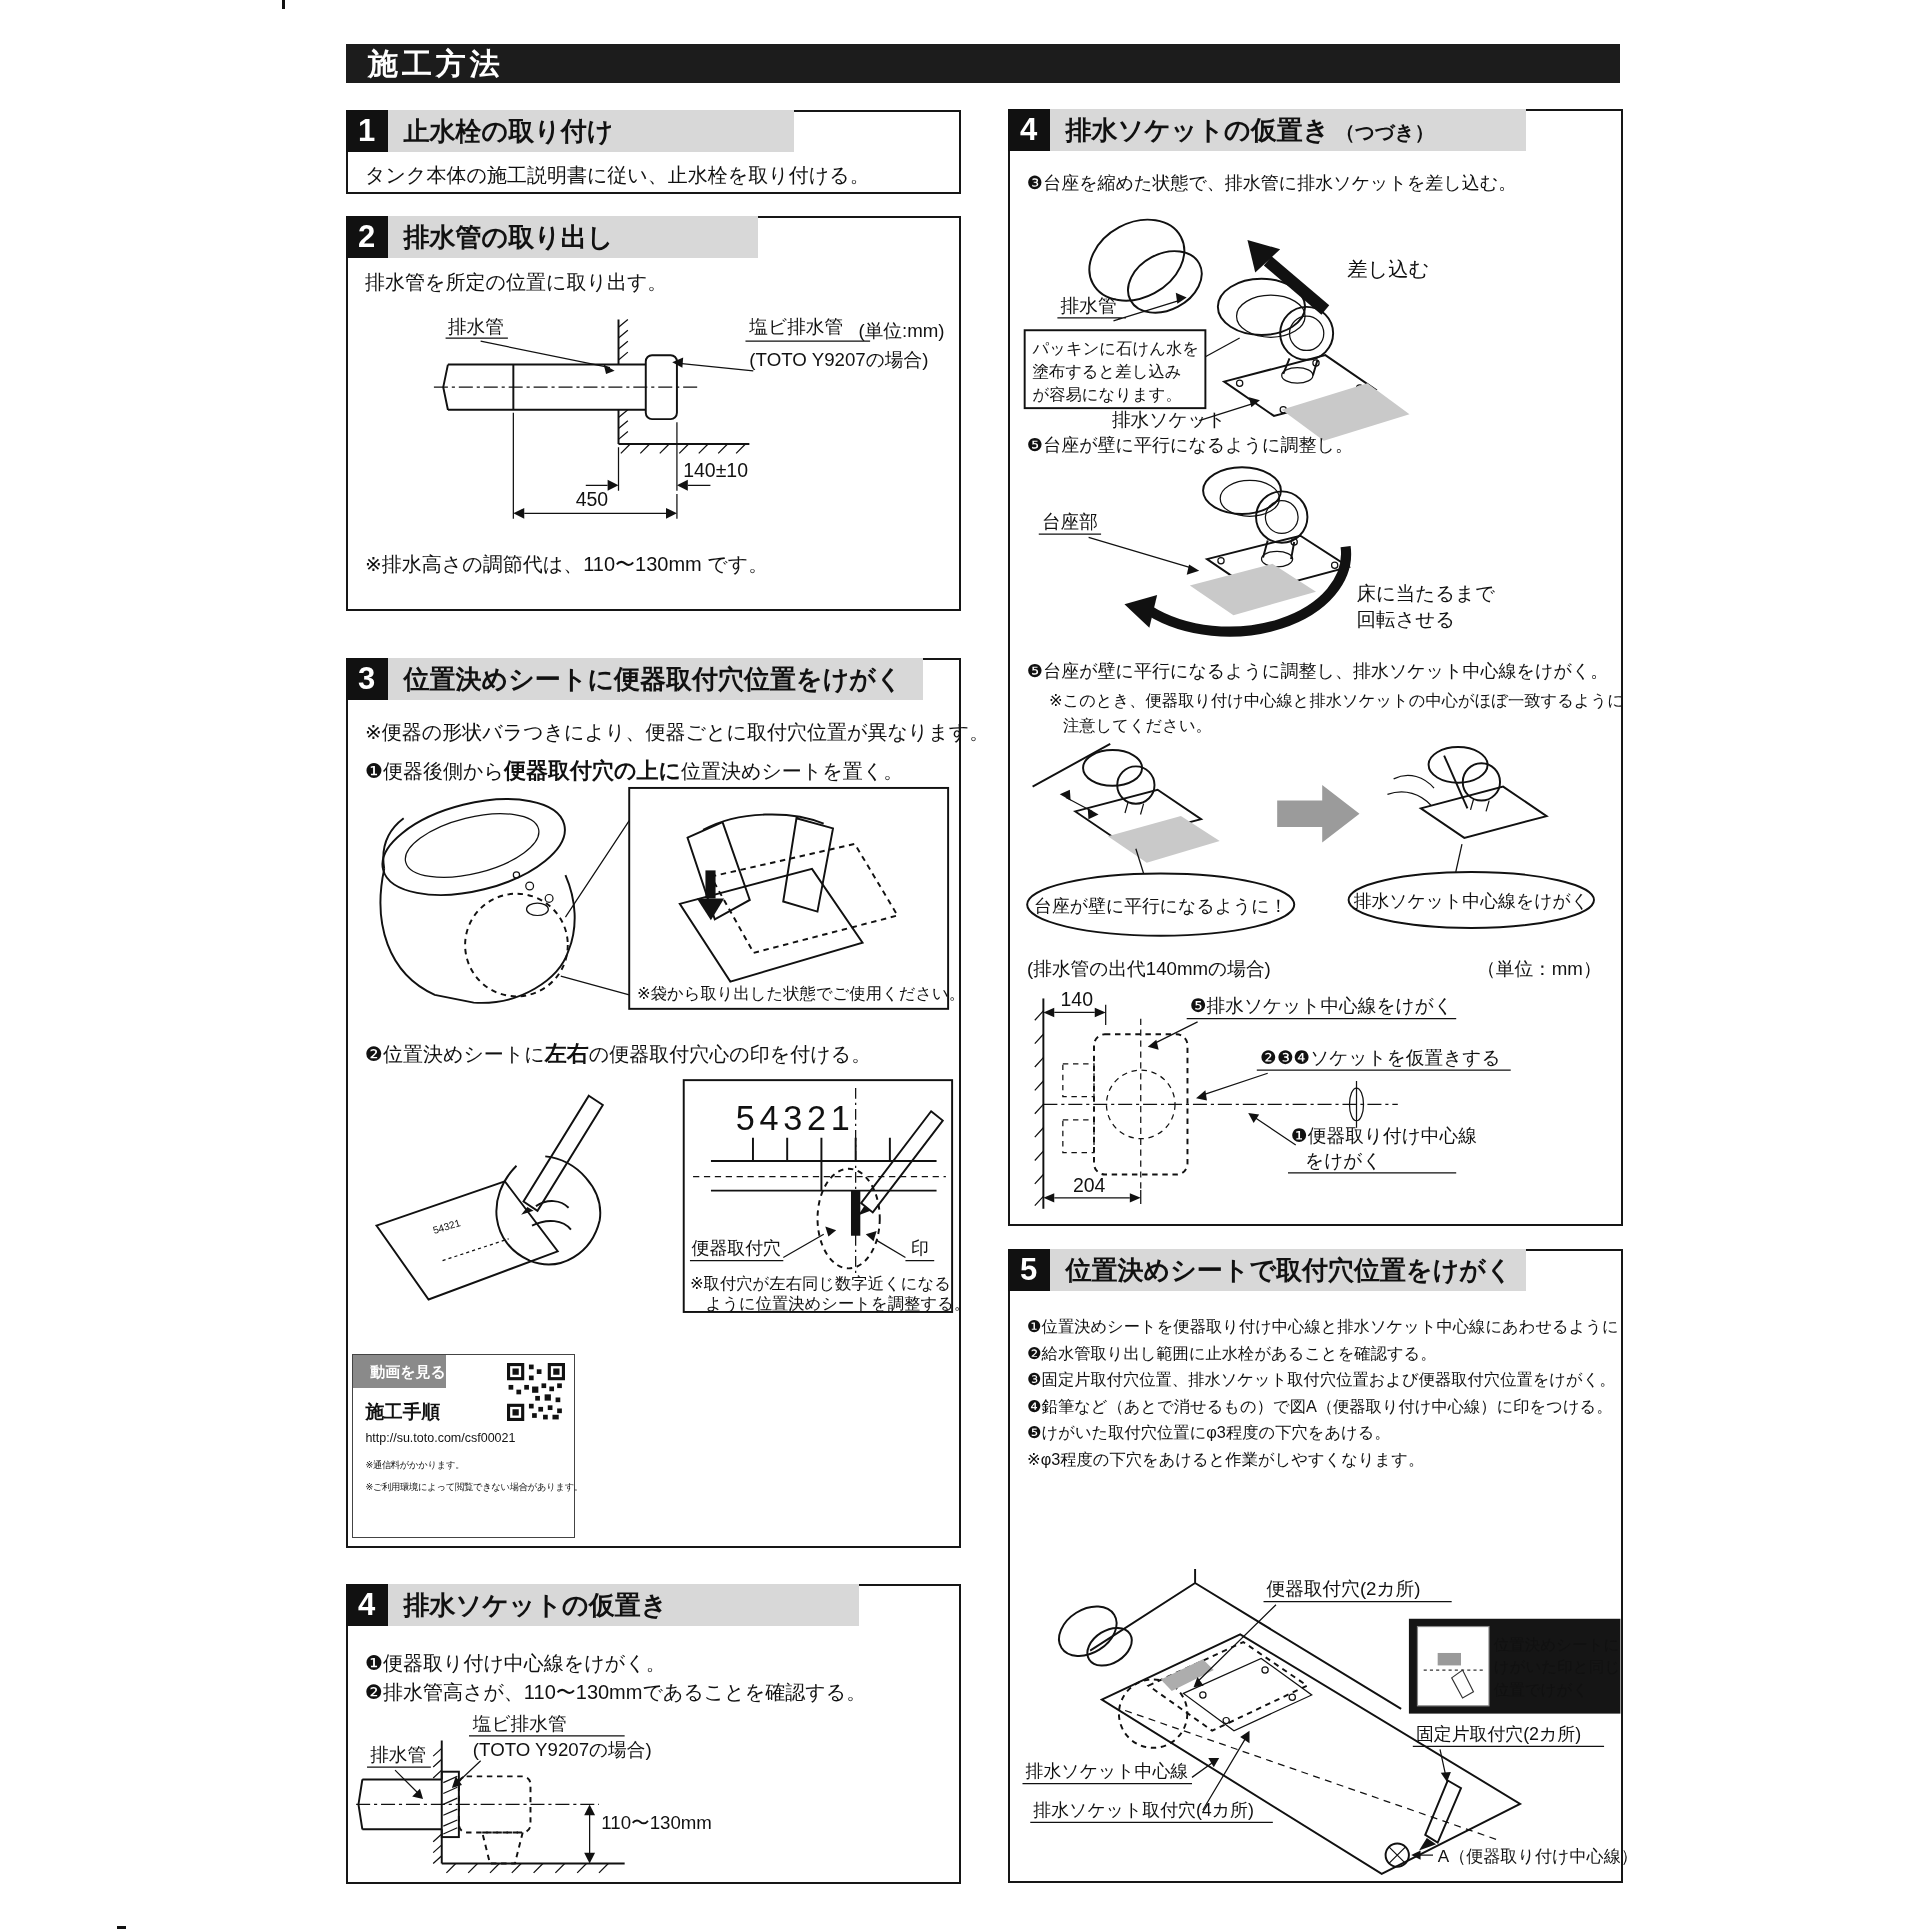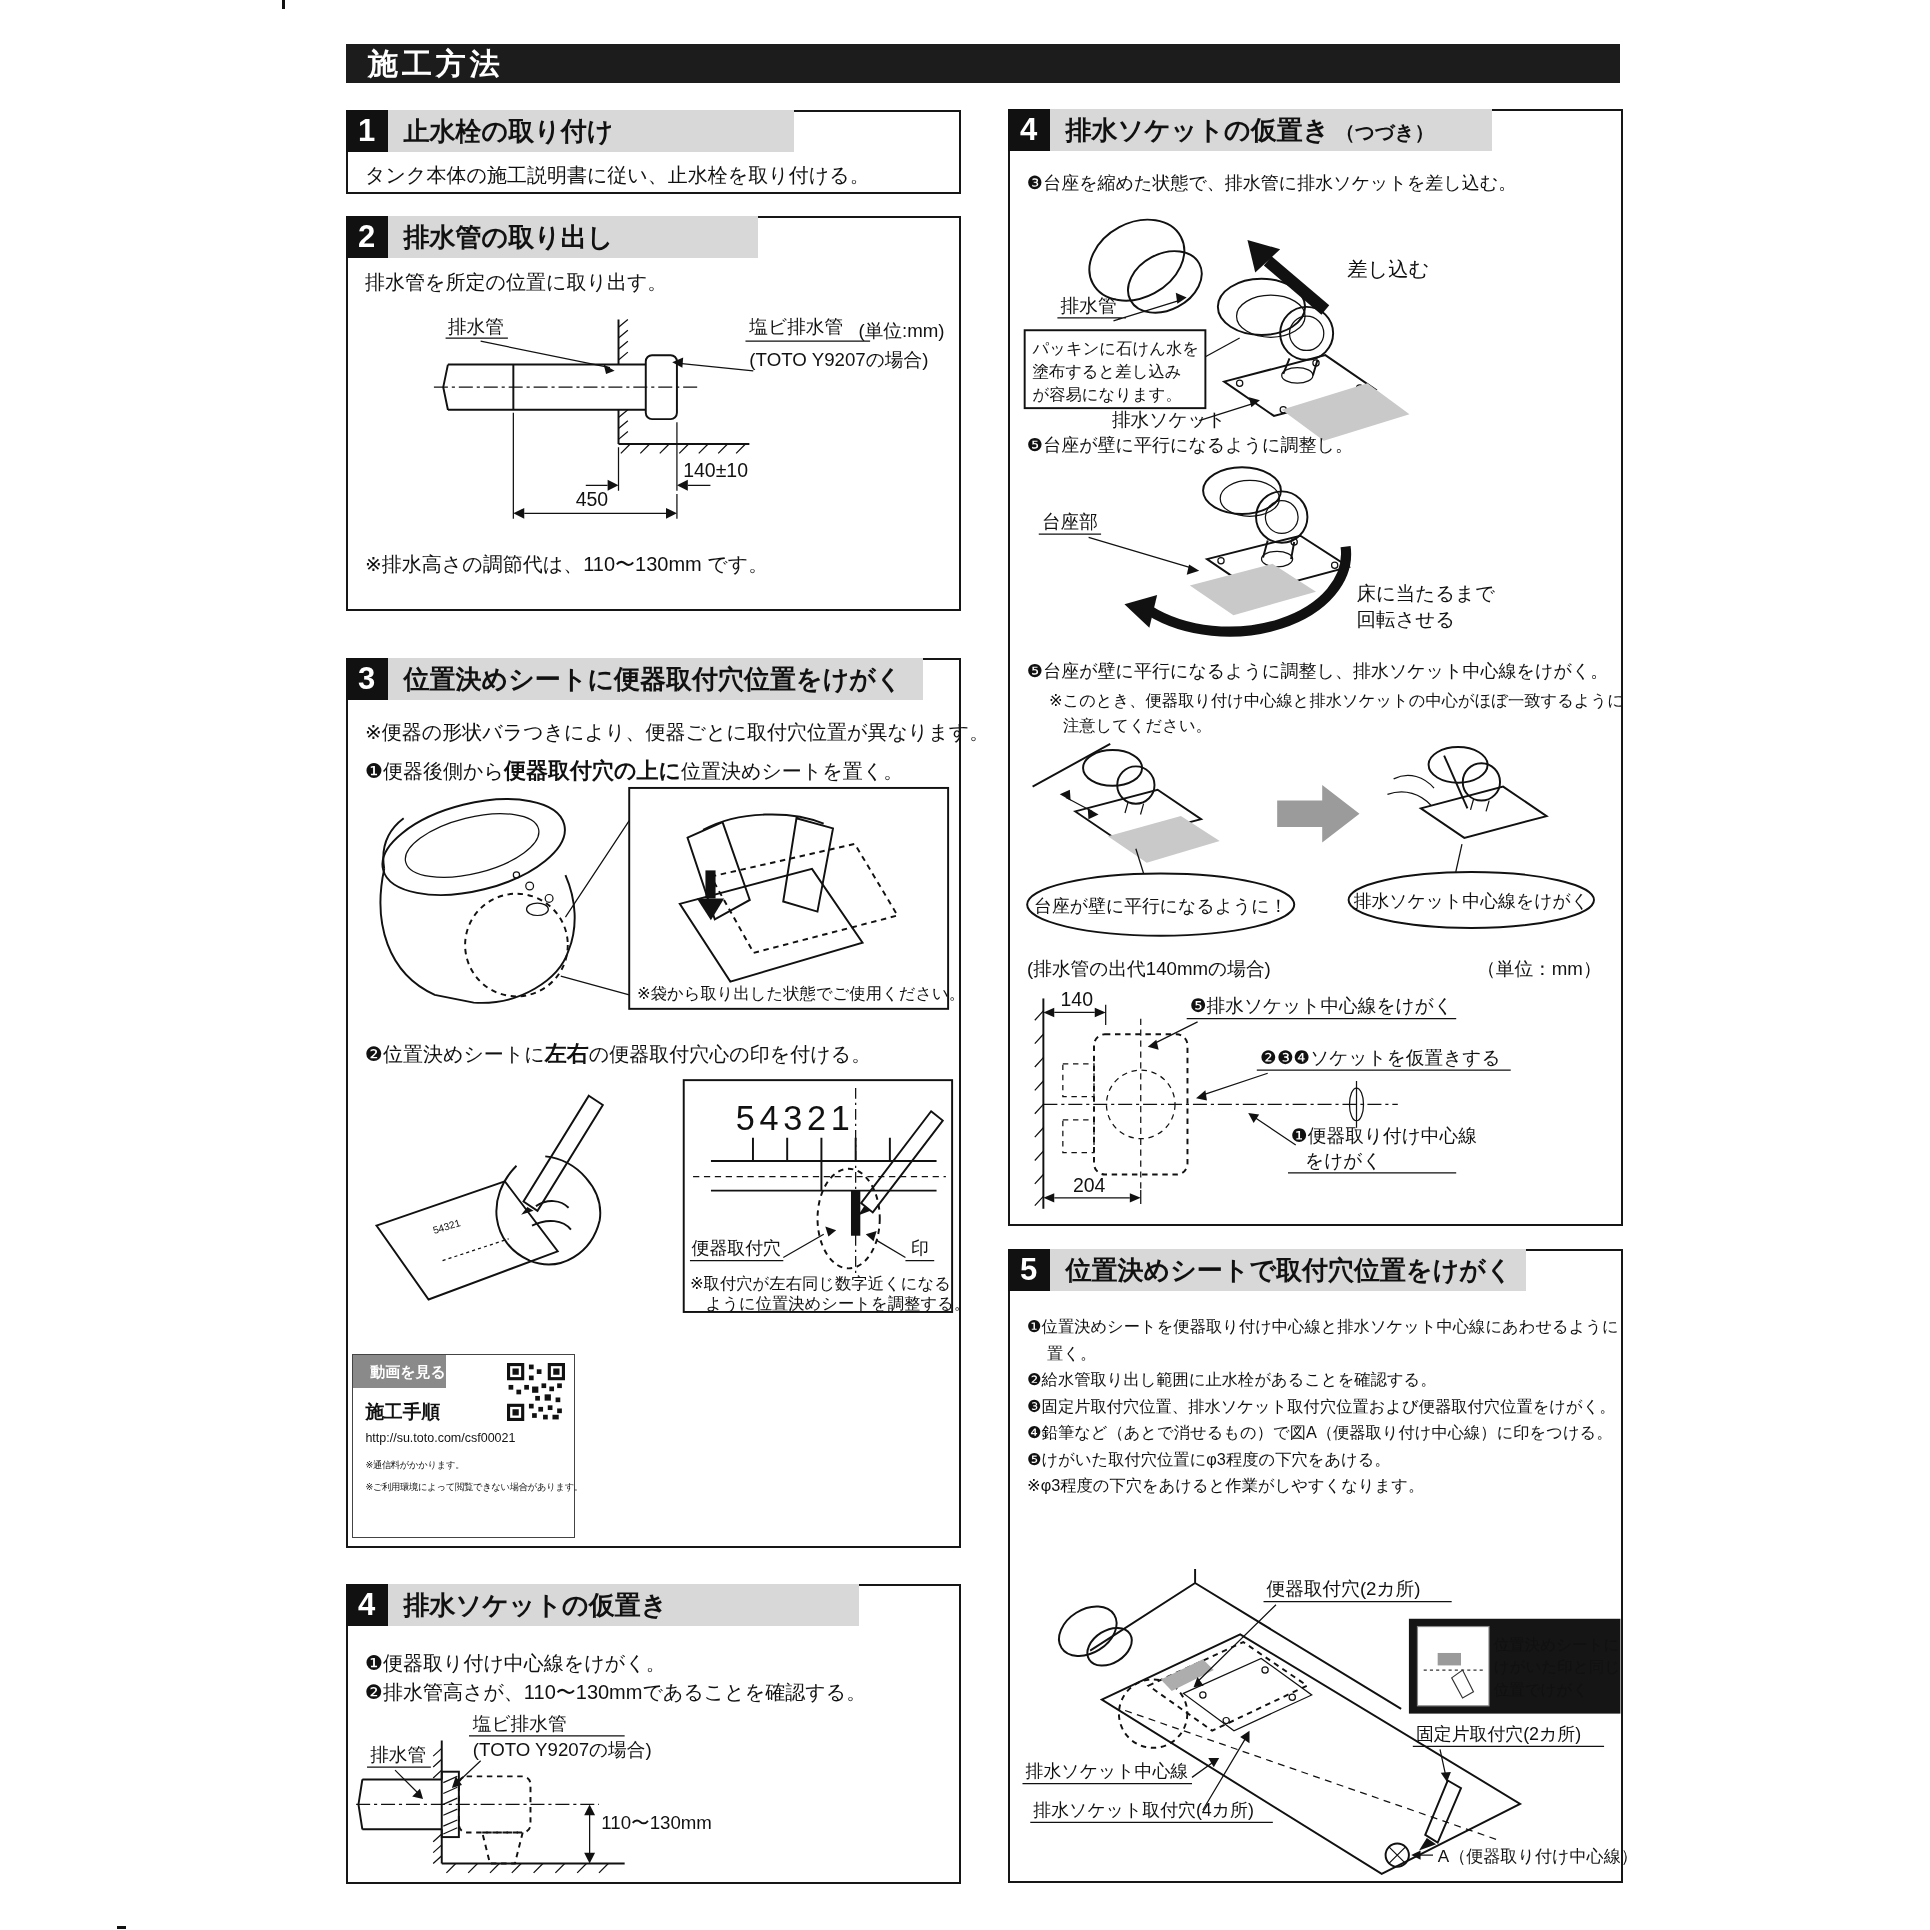--- a/index.html
+++ b/index.html
@@ -197,21 +197,21 @@
       <path class="ln" stroke-dasharray="7 6" d="M162,156 L214,156 L204,196 L172,196 Z"></path>
       <path class="ln15" d="M300,132 V184"></path>
       <polygon class="fillb" points="300,120 293,134 307,134"></polygon>
       <polygon class="fillb" points="300,196 293,182 307,182"></polygon>
       <text x="315" y="152" font-size="24">110〜130mm</text>
     </svg>
   </div>
 
   <div class="sec" style="left:1008px;top:109px;width:615px;height:1117px">
     <div class="sec-num">4</div>
-    <div class="sec-band" style="width:442px"><span class="sec-title" style="padding-right:6.2px">排水ソケットの仮置き</span><span class="sec-suffix">（つづき）</span></div>
+    <div class="sec-band" style="width:476px"><span class="sec-title" style="padding-right:6.2px">排水ソケットの仮置き</span><span class="sec-suffix">（つづき）</span></div>
     <div class="abs t23" style="left:17px;top:61px">❸台座を縮めた状態で、排水管に排水ソケットを差し込む。</div>
 
     <svg style="left:10px;top:93px" width="592" height="226" viewBox="0 0 760 290">
       <ellipse class="ln" cx="150" cy="72" rx="64" ry="48" transform="rotate(-28 150 72)"></ellipse>
       <ellipse class="ln" cx="186" cy="100" rx="50" ry="36" transform="rotate(-28 186 100)"></ellipse>
       <polygon class="fillb" points="292,46 334,58 302,88"></polygon>
       <polygon class="fillb" points="313,79 323,67 397,130 387,142"></polygon>
       <text x="420" y="92" font-size="26">差し込む</text>
       <ellipse class="ln" cx="310" cy="132" rx="56" ry="36"></ellipse>
       <ellipse class="ln15" cx="322" cy="144" rx="44" ry="27"></ellipse>
@@ -324,21 +324,20 @@
       <path class="ln15" d="M344,236 H560 M354,200 L300,164"></path>
       <polygon class="fillb" points="293,159 300,172 307,161"></polygon>
     </svg>
   </div>
 
   <div class="sec" style="left:1008px;top:1249px;width:615px;height:634px">
     <div class="sec-num">5</div>
     <div class="sec-band" style="width:476px"><span class="sec-title">位置決めシートで取付穴位置をけがく</span></div>
     <div class="abs" style="left:17px;top:62px">
       <div class="t21">❶位置決めシートを便器取り付け中心線と排水ソケット中心線にあわせるように</div>
-      <div class="t21" style="padding-left:20px">置く。</div>
       <div class="t21">❷給水管取り出し範囲に止水栓があることを確認する。</div>
       <div class="t21">❸固定片取付穴位置、排水ソケット取付穴位置および便器取付穴位置をけがく。</div>
       <div class="t21">❹鉛筆など（あとで消せるもの）で図A（便器取り付け中心線）に印をつける。</div>
       <div class="t21">❺けがいた取付穴位置にφ3程度の下穴をあける。</div>
       <div class="t21">※φ3程度の下穴をあけると作業がしやすくなります。</div>
     </div>
 
     <svg style="left:6.2px;top:318px" width="607" height="311" viewBox="0 0 780 400">
       <path class="ln" d="M95,105 L230,18 M230,18 L495,180 M230,18 V0"></path>
       <ellipse class="ln" cx="92" cy="80" rx="40" ry="28" transform="rotate(-32 92 80)"></ellipse>

